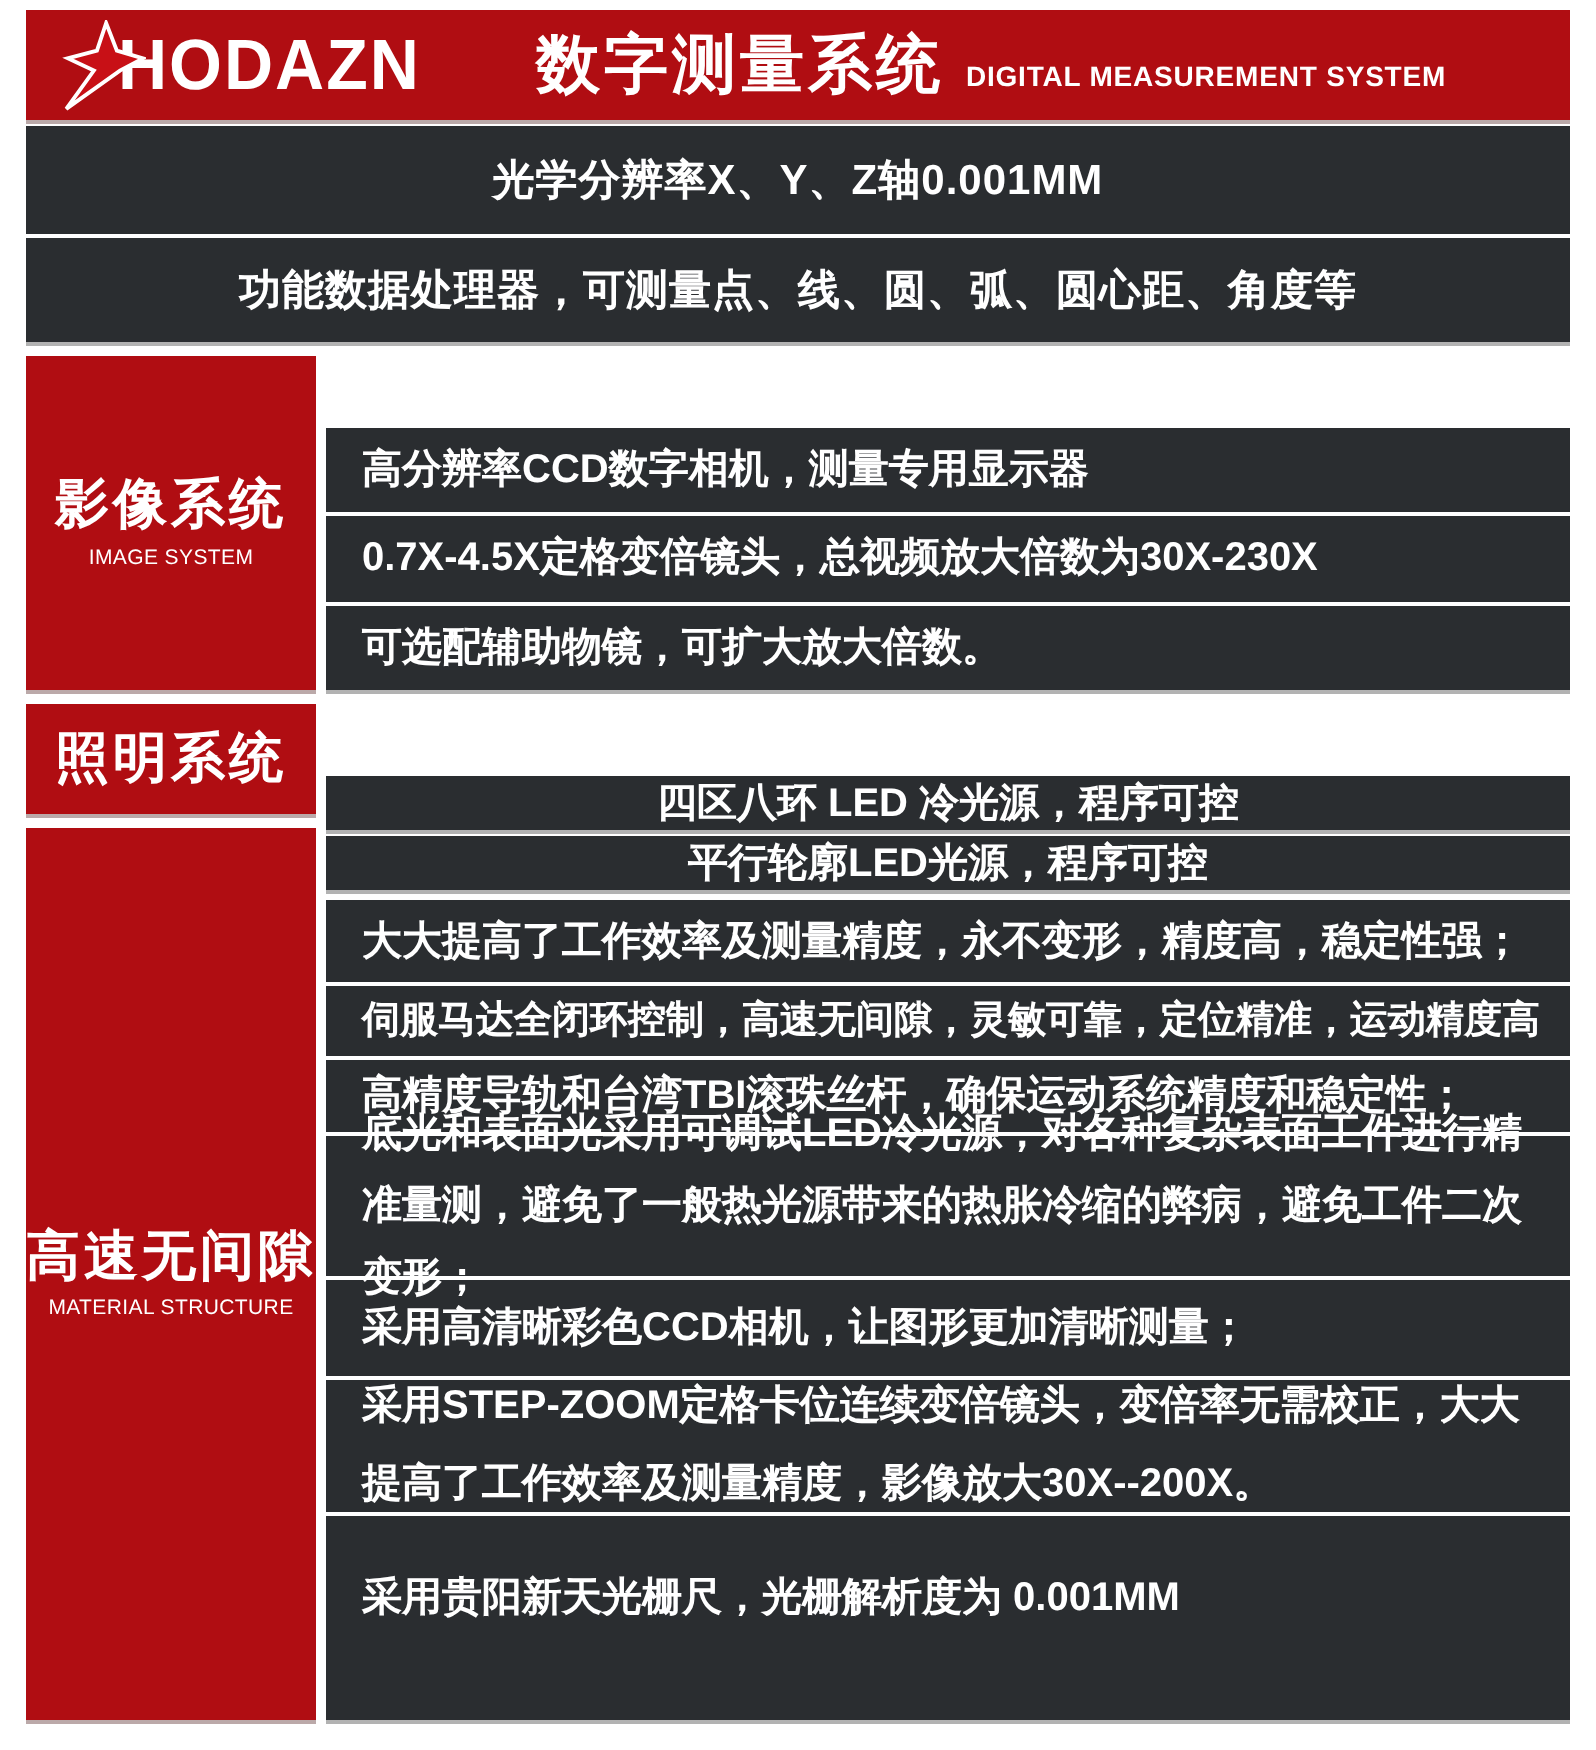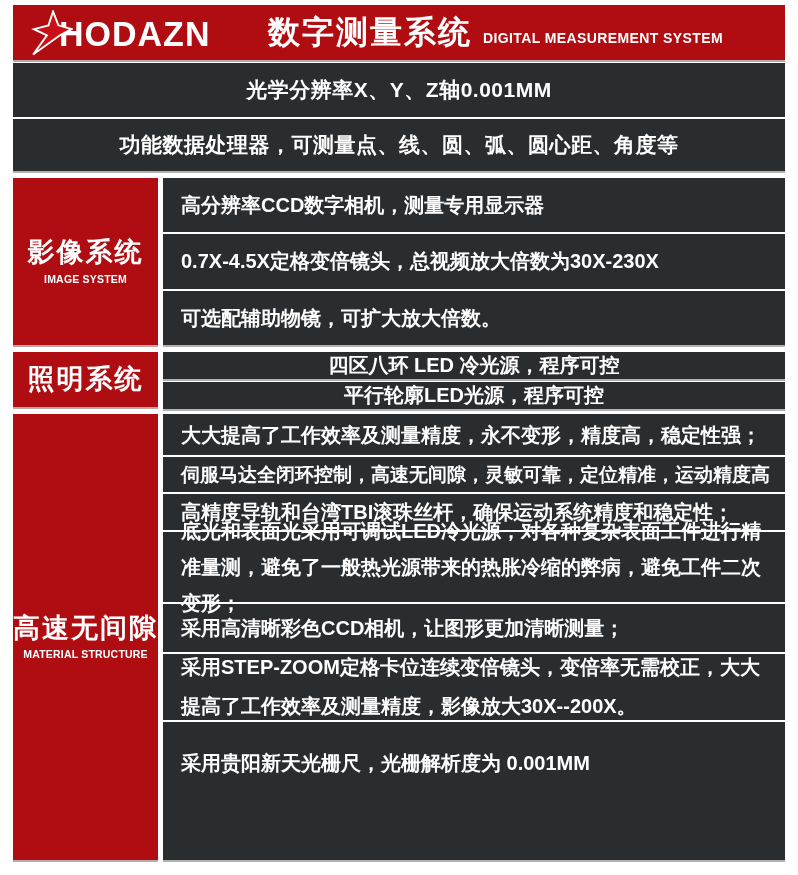--- a/index.html
+++ b/index.html
@@ -55,25 +55,26 @@
   .top-row + .top-row{border-top:2px solid #fff;}
 
   
   .section{display:flex;gap:5px;margin-top:7px;}
   .sec-label{
     width:145px;flex:none;background:var(--red);
     display:flex;flex-direction:column;align-items:center;justify-content:center;
     text-align:center;box-shadow:0 2px 0 rgba(60,10,10,0.35);
   }
   .sec-label-cn{font-size:27px;font-weight:bold;letter-spacing:2px;line-height:1.1;}
-  .sec-label-en{font-size:10.5px;font-weight:bold;letter-spacing:0.2px;margin-top:5px;}
+  .sec-label-en{font-size:10.5px;font-weight:normal;letter-spacing:0.2px;margin-top:5px;}
   .sec-content{
     flex:1;background:var(--dark);
     display:flex;flex-direction:column;
     box-shadow:0 2px 0 rgba(0,0,0,0.3);
+    margin-top:36px;
   }
   .content-row{
     display:flex;align-items:center;
     padding:0 10px 0 18px;
     font-size:20px;font-weight:bold;line-height:32px;
   }
   .content-row + .content-row{border-top:2px solid #fff;}
 
   .sec-image{height:167px;}
   .sec-image .content-row{flex:1;}

